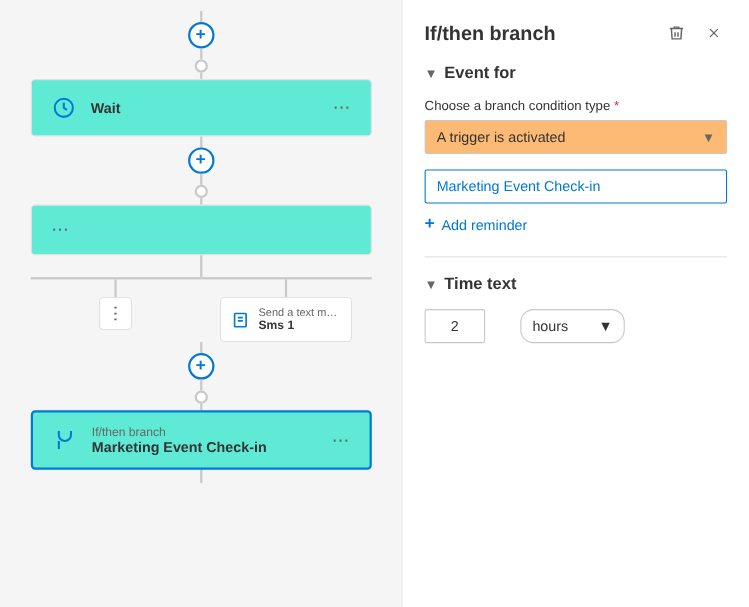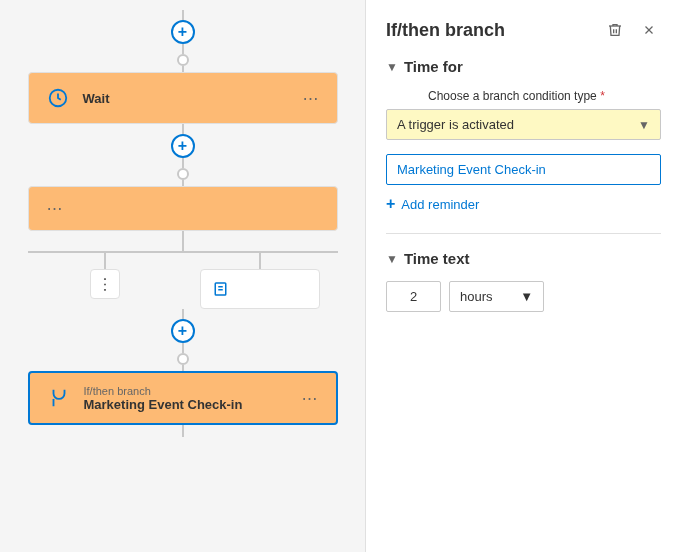--- a/index.html
+++ b/index.html
@@ -60,21 +60,21 @@
       color: #0078d4;
       font-size: 16px;
       font-weight: bold;
       line-height: 1;
       margin: 0 auto;
     }
 
     
     .step-card {
       width: 310px;
-      background: #fdba74;
+      background: #5eead4;
       border: 1px solid #e0e0e0;
       border-radius: 4px;
       padding: 10px 14px;
       display: flex;
       align-items: center;
       justify-content: space-between;
       margin: 0 auto;
       position: relative;
     }
 
@@ -219,35 +219,34 @@
 
     .chevron-icon {
       color: #666;
       font-size: 12px;
     }
 
     .field-label {
       font-size: 12px;
       color: #333;
       margin-bottom: 6px;
-      margin-left: 42px;
     }
 
     .field-label .required {
       color: #d13438;
     }
 
     .dropdown-field {
       width: 100%;
       border: 1px solid #c8c8c8;
       border-radius: 2px;
       padding: 7px 10px;
       font-size: 13px;
       color: #333;
-      background: #fef9c3;
+      background: #fdba74;
       display: flex;
       align-items: center;
       justify-content: space-between;
       cursor: pointer;
       margin-bottom: 14px;
     }
 
     .dropdown-field .dropdown-arrow {
       color: #666;
       font-size: 12px;
@@ -306,29 +305,30 @@
       border-radius: 2px;
       padding: 7px 10px;
       font-size: 13px;
       color: #333;
       text-align: center;
     }
 
     .time-unit-dropdown {
       width: 95px;
       border: 1px solid #c8c8c8;
-      border-radius: 2px;
+      border-radius: 12px;
       padding: 7px 10px;
       font-size: 13px;
       color: #333;
       background: white;
       display: flex;
       align-items: flex-start;
       justify-content: space-between;
       cursor: pointer;
+      margin-left: 24px;
     }
 
     .time-description {
       font-size: 11px;
       color: #555;
       line-height: 1.5;
     }
 
     
     .v-line-8 { height: 8px; }
@@ -388,20 +388,24 @@
 
         <div style="flex:1; display:flex; flex-direction:column; align-items:center;">
           <div style="width:2px; height:16px; background:#c8c8c8;"></div>
           <div class="mini-card">
             <div class="mini-card-icon">
               <svg viewBox="0 0 24 24" fill="none" stroke="#0078d4" stroke-width="2" width="18" height="18">
                 <rect x="3" y="4" width="14" height="16" rx="1"></rect>
                 <line x1="7" y1="9" x2="13" y2="9"></line>
                 <line x1="7" y1="13" x2="13" y2="13"></line>
               </svg>
+            </div>
+            <div class="mini-card-text">
+              <div class="mini-title">Send a text mess</div>
+              <div class="mini-name">Sms 1</div>
             </div>
           </div>
         </div>
       </div>
     </div>
 
     <div style="width:2px; height:10px; background:#c8c8c8; margin:0 auto;"></div>
     <div class="add-button">+</div>
     <div style="width:2px; height:10px; background:#c8c8c8; margin:0 auto;"></div>
     <div class="connector-circle"></div>
@@ -448,21 +452,21 @@
           <line x1="18" y1="6" x2="6" y2="18"></line>
           <line x1="6" y1="6" x2="18" y2="18"></line>
         </svg>
       </button>
     </div>
   </div>
 
   <div class="wait-for-section">
     <div class="section-header">
       <span class="chevron-icon">▼</span>
-      <span class="section-title">Time for</span>
+      <span class="section-title">Event for</span>
     </div>
 
     
     <div class="field-label">
       <span>Choose a branch condition type</span>
       <span class="required">*</span>
     </div>
     <div class="dropdown-field">
       <span>A trigger is activated</span>
       <span class="dropdown-arrow">▼</span>

